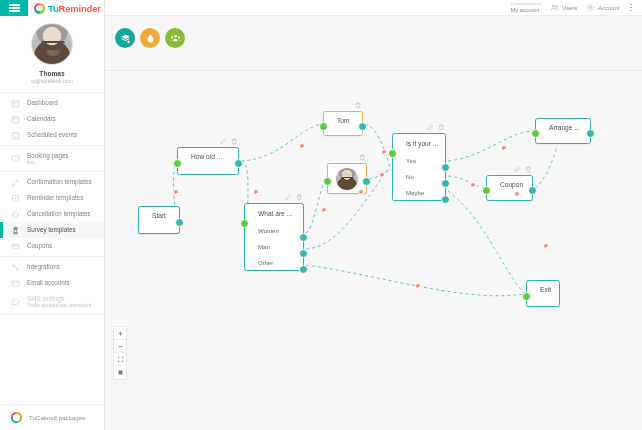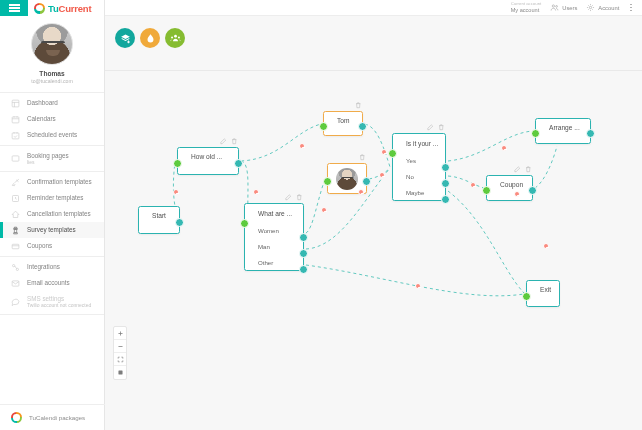--- a/index.html
+++ b/index.html
@@ -216,21 +216,21 @@
   <div id="brandbar">
     <div id="hamburger">
       <span class="bars">
           <i></i>
           <i></i>
           <i></i>
         </span>
     </div>
     <div id="brandwrap">
       <span class="logo-ring"></span>
-      <span id="brandtext"><span class="a">Tu</span><span class="b">Current</span></span>
+      <span id="brandtext"><span class="a">Tu</span><span class="b">Reminder</span></span>
     </div>
   </div>
 
   <div id="profile">
     <div id="avatar"></div>
     <div id="pname">Thomas</div>
     <div id="pmail">to@tucalendi.com</div>
   </div>
 
   <div id="navroot">

